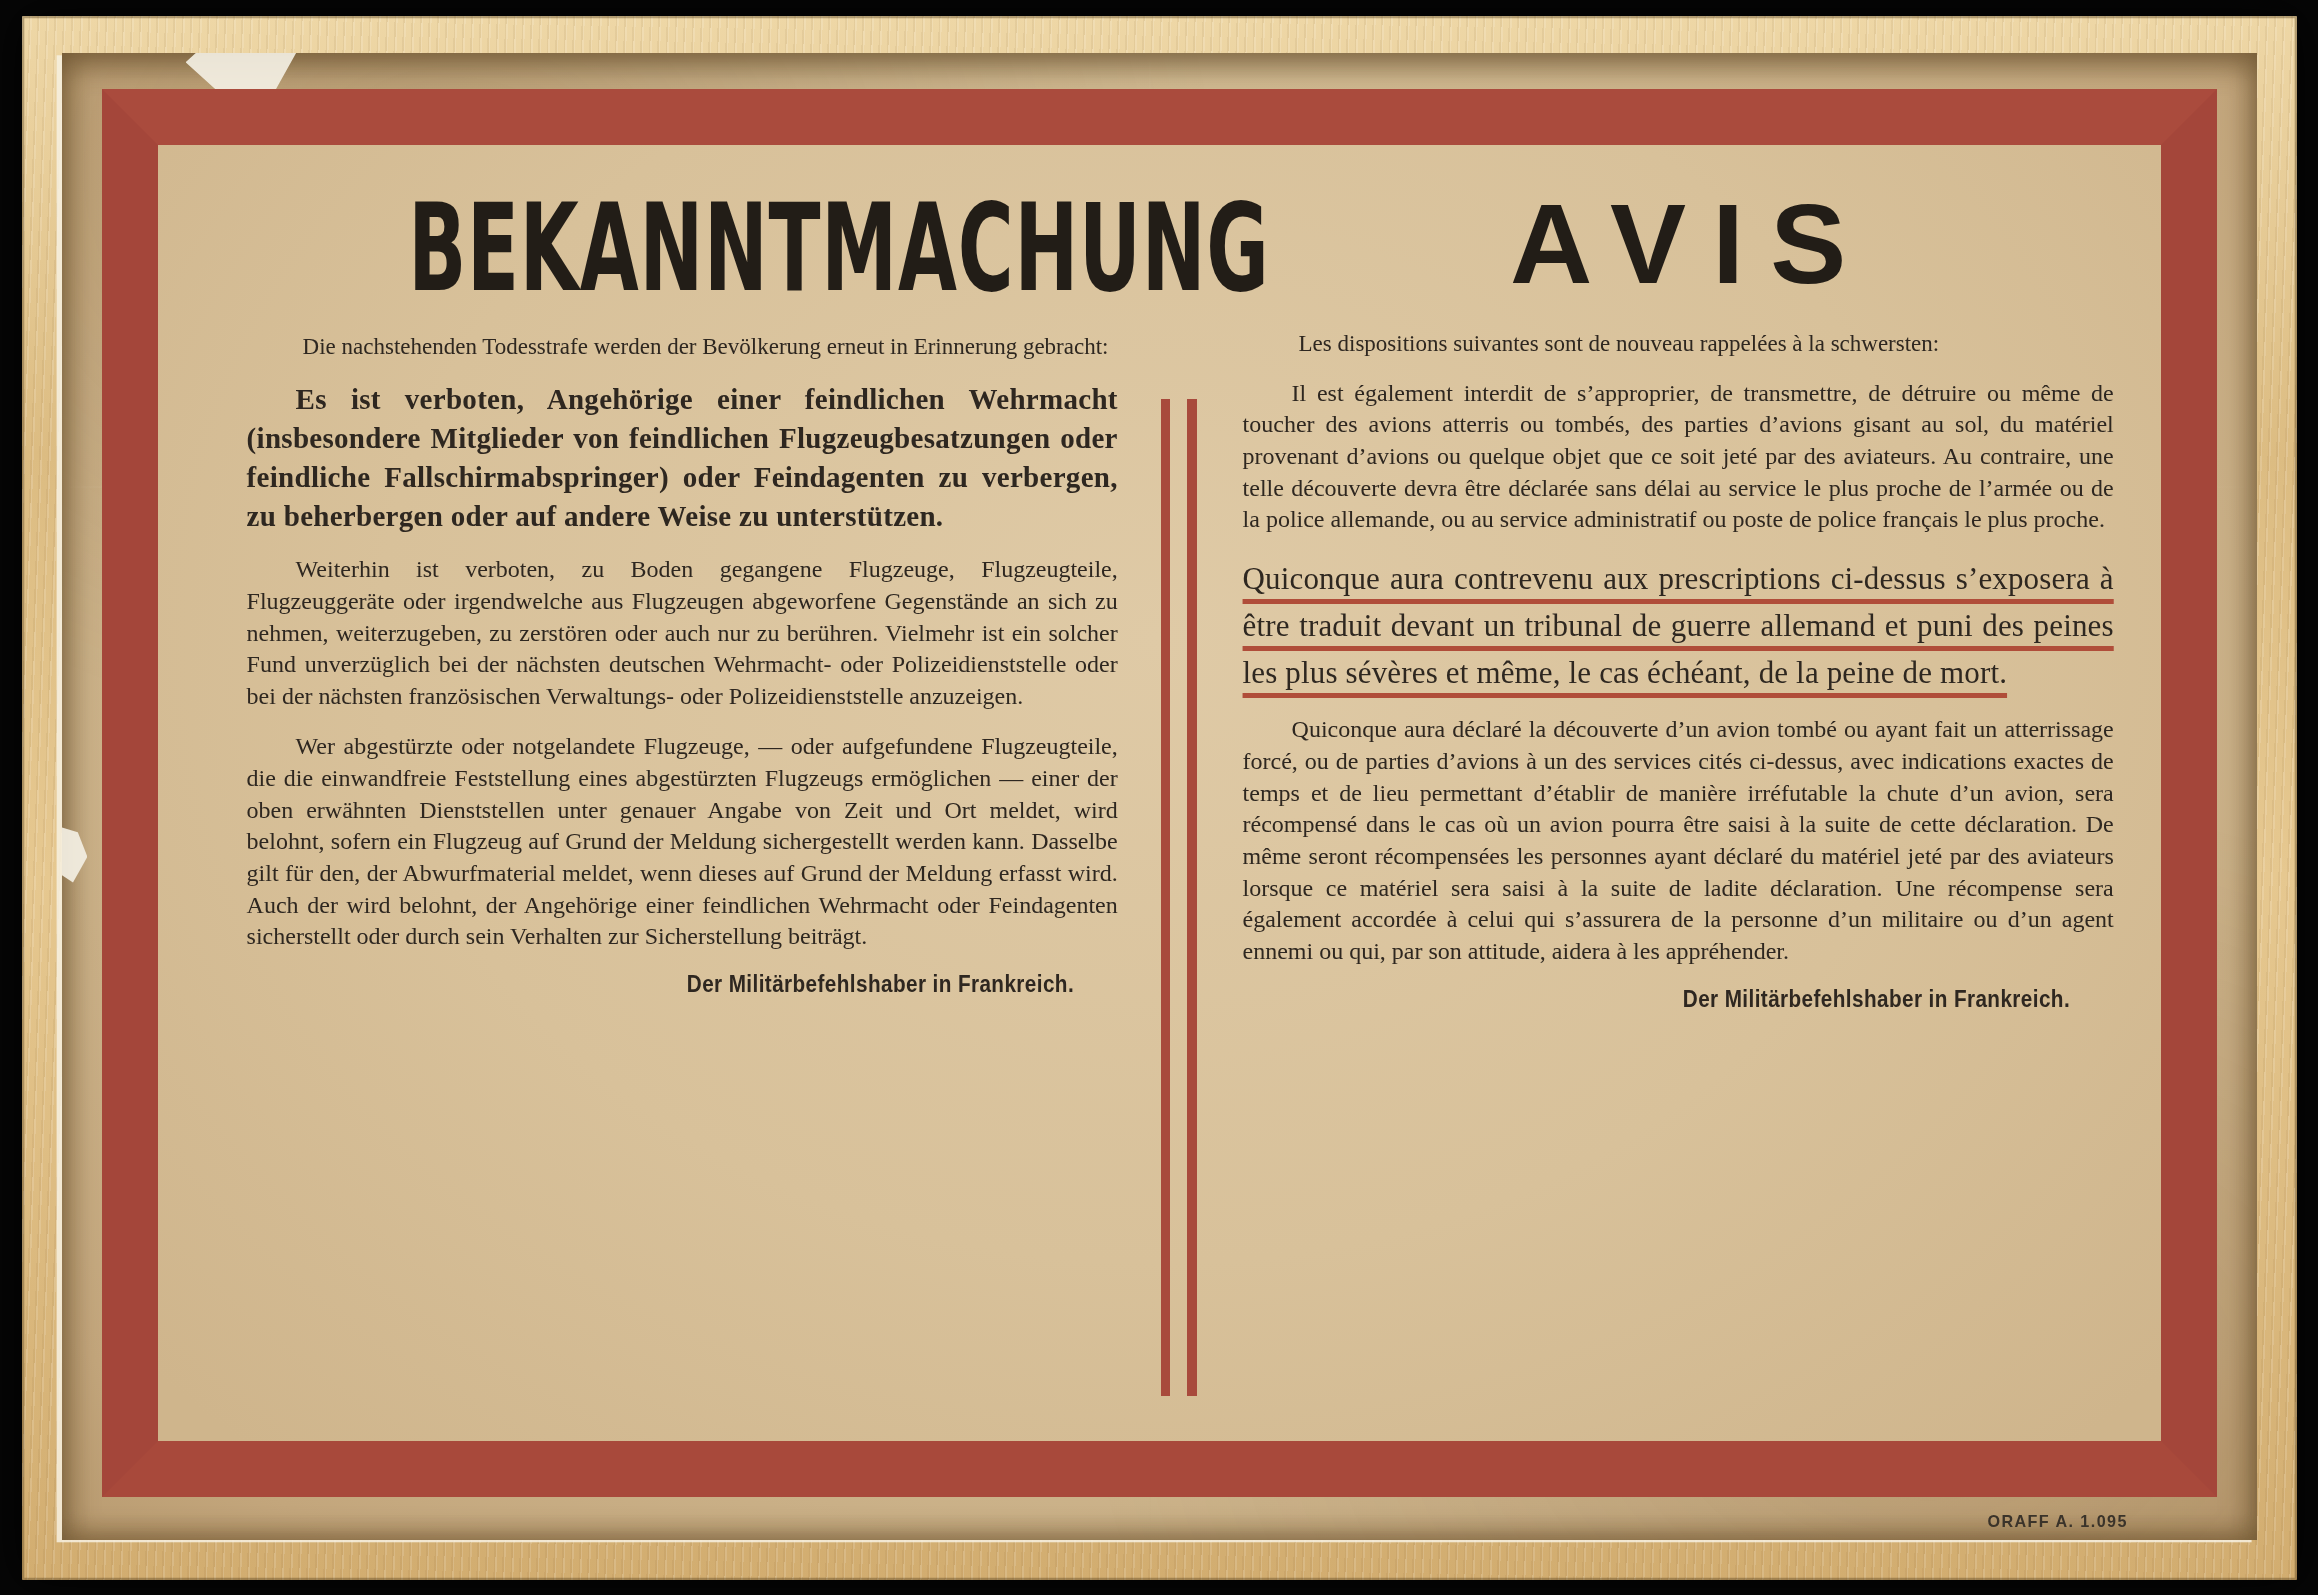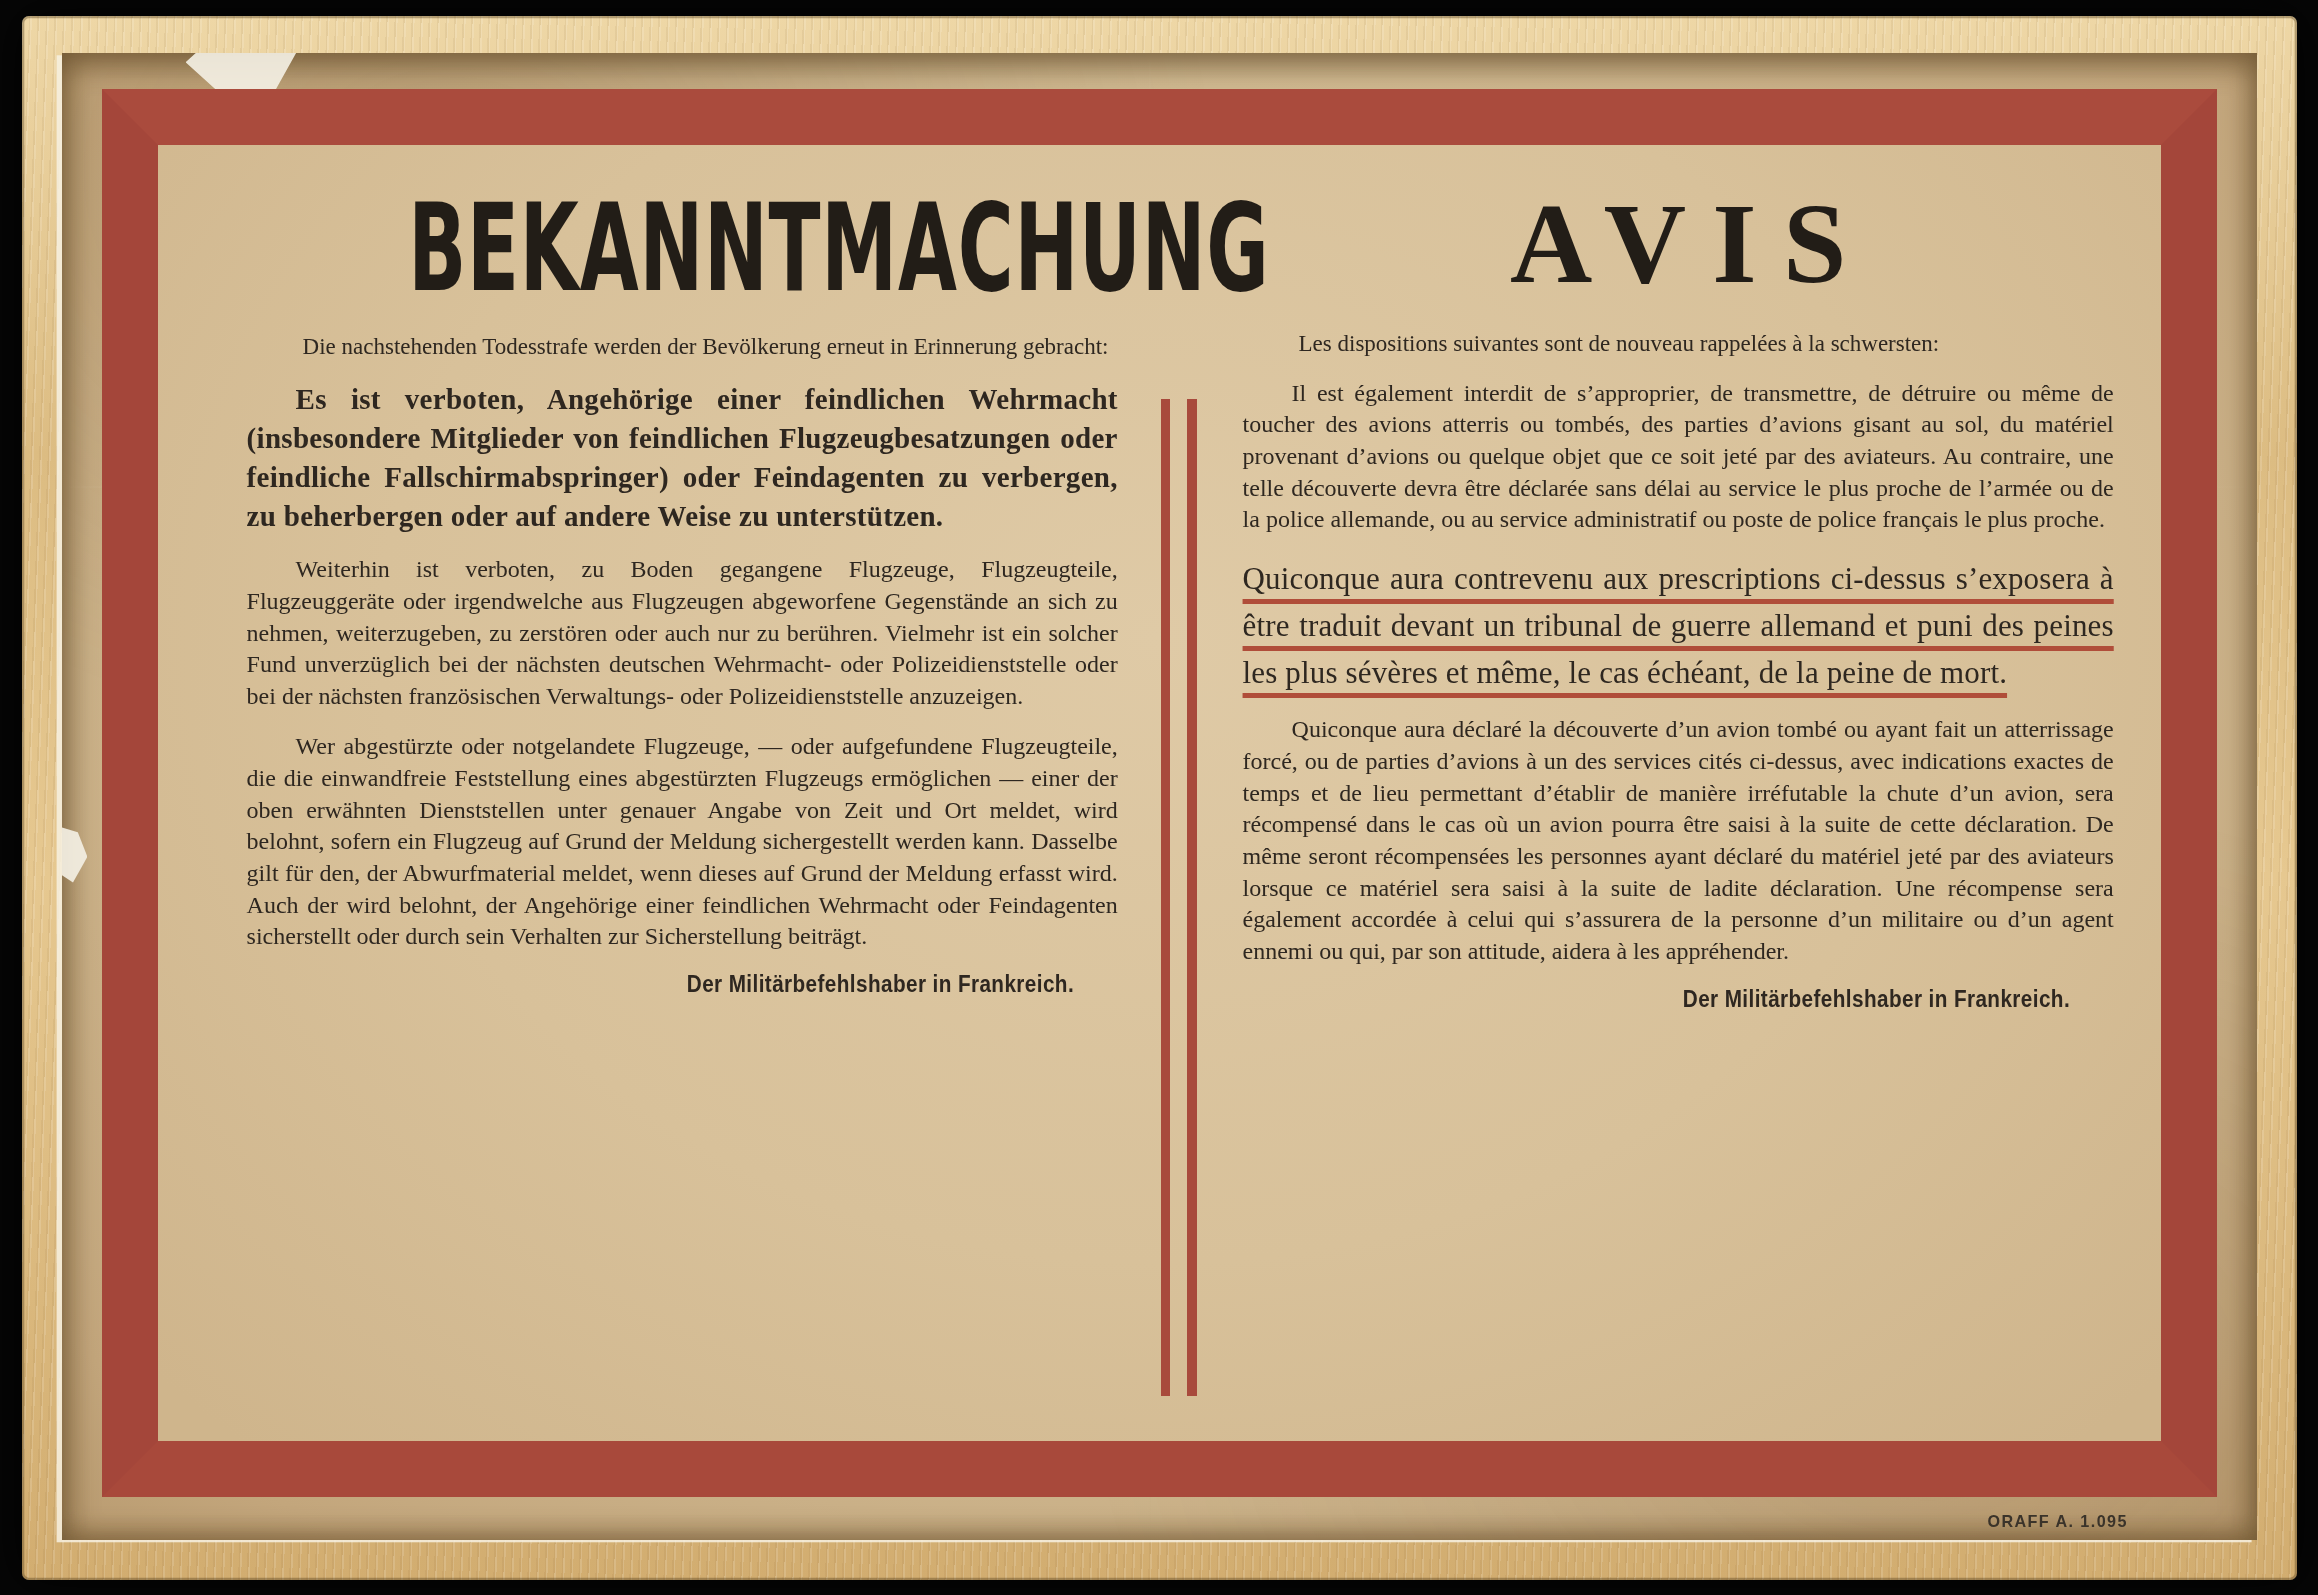--- a/index.html
+++ b/index.html
@@ -14,21 +14,21 @@
     background:#060606;
     font-family:"Liberation Serif","DejaVu Serif",serif;
   }
   .scene{
     width:2319px;height:1595px;
     padding:15.5px 21.6px;
   }
   
   .frame{
     width:100%;height:100%;
-    border-radius:7px;
+    border-radius:1px;
     padding:37px 40px 40px;
     background:
       repeating-linear-gradient(92deg, rgba(255,255,255,.14) 0 1.5px, rgba(255,255,255,0) 1.5px 7px, rgba(120,85,40,.08) 7px 8.5px),
       linear-gradient(180deg,#eed7a6 0%,#dcbc82 28%,#e6c890 55%,#d2ad70 100%);
     box-shadow:
       inset 0 0 0 2.3px rgba(70,48,18,.35),
       0 0 46px rgba(0,0,0,.9);
     position:relative;
   }
   
@@ -98,21 +98,21 @@
   }
   .title--de{
     margin:40px 0 20px;
     font-family:"DejaVu Sans","Liberation Sans",sans-serif;
     font-weight:bold;font-size:121px;line-height:1.05;
     transform:scaleX(.63);transform-origin:50% 0;
     letter-spacing:.01em;
   }
   .title--fr{
     margin:36px 0 23px;
-    font-family:Liberation Serif, serif;
+    font-family:Liberation Sans, sans-serif;
     font-weight:bold;font-size:114px;line-height:1.1;
     letter-spacing:.23em;text-indent:.23em;
   }
   p{margin:0 0 18.5px;text-align:justify;hyphens:auto;}
   .intro{
     font-size:23px;line-height:1.32;text-indent:56px;
   }
   .lead{
     font-size:29px;line-height:1.34;font-weight:bold;text-indent:49px;
     letter-spacing:.01em;

